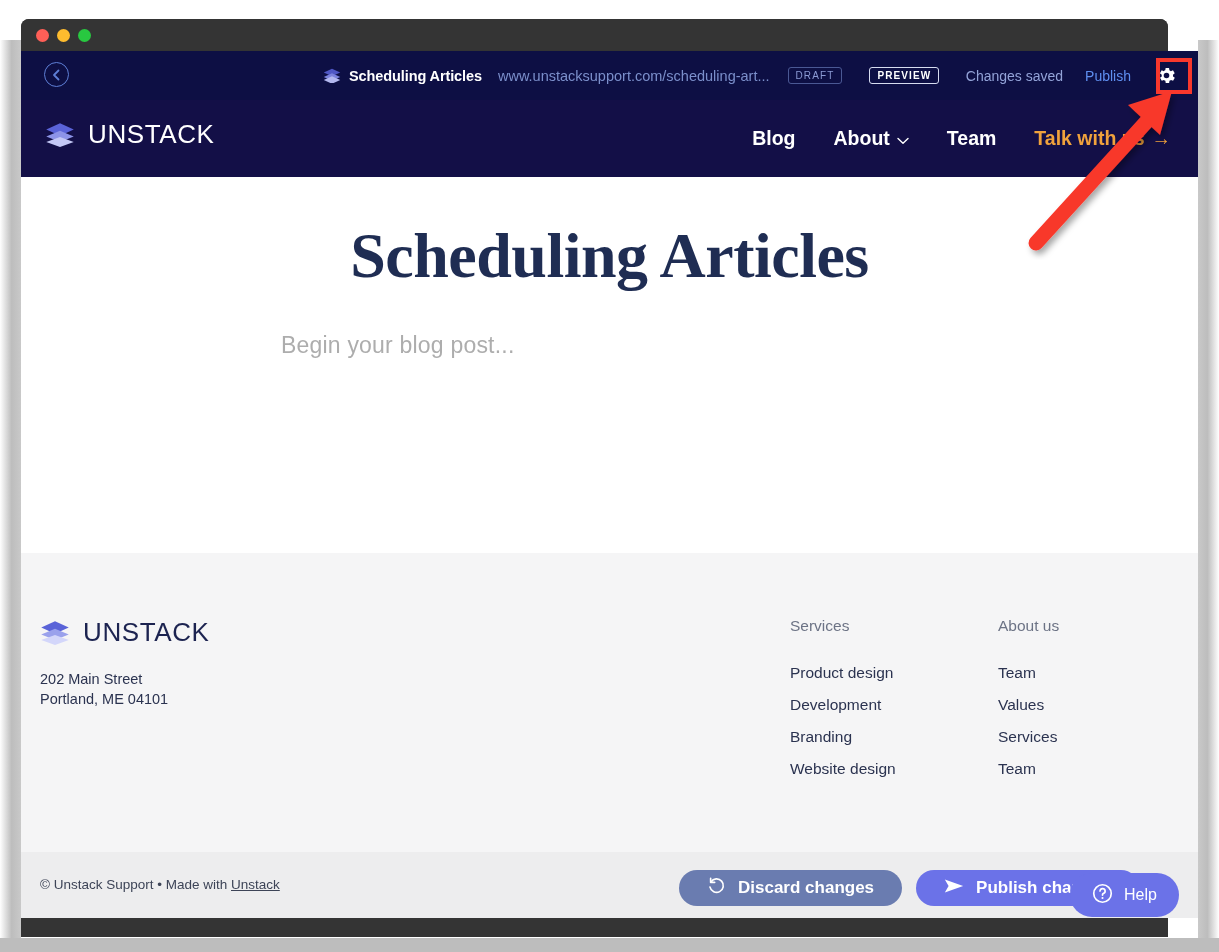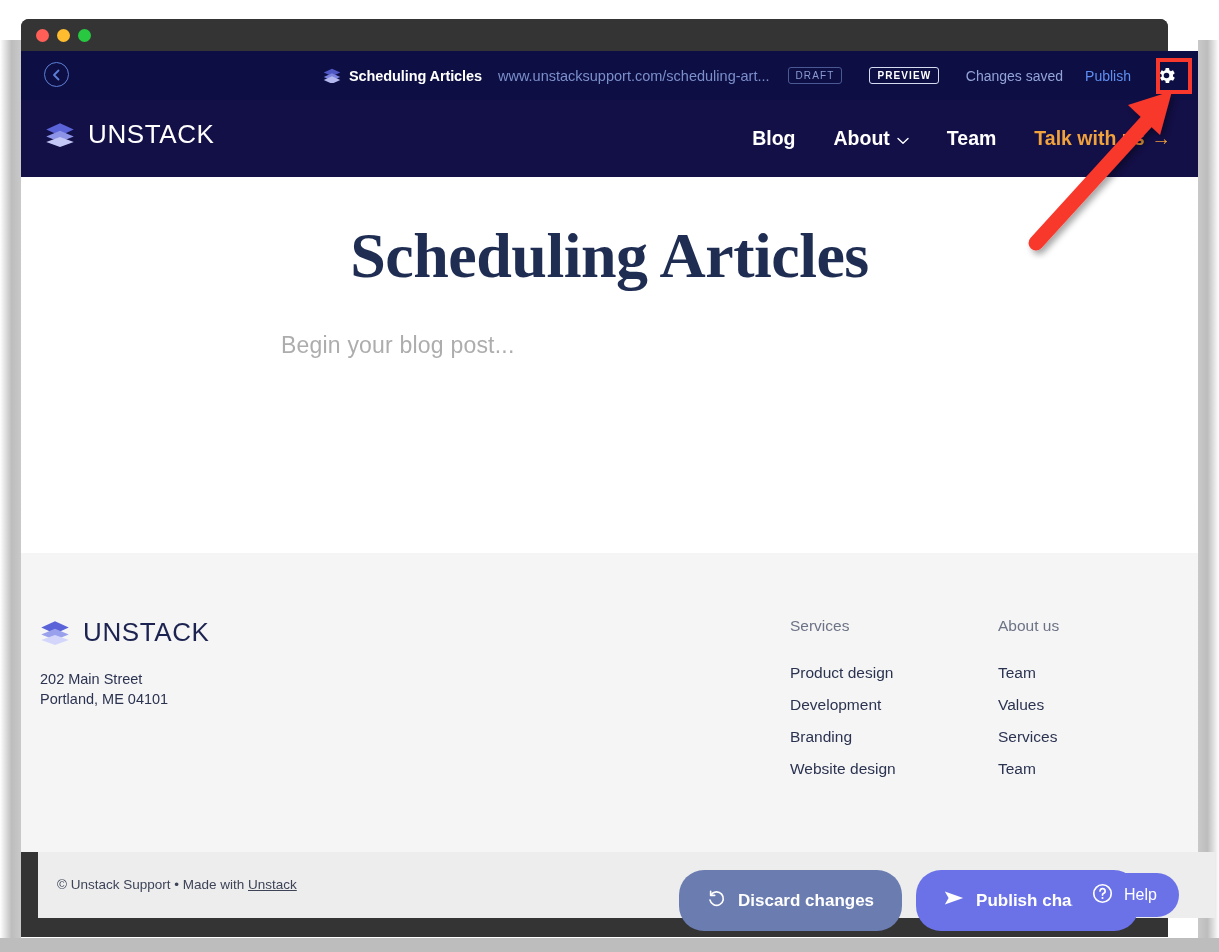--- a/index.html
+++ b/index.html
@@ -172,36 +172,35 @@
     margin-bottom: 14px; cursor: pointer;
   }
   #social-row {
     position: absolute; left: 1035px; top: 861px;
     display: flex; gap: 12px; align-items: center;
   }
   #copyright-bar {
     position: absolute; left: 21px; top: 852px;
     width: 1177px; height: 66px;
     background: #ededee;
-    margin-left: 17px;
   }
   #copyright-text {
     position: absolute; left: 19px; top: 25px;
     color: #3d4457; font-size: 13.5px;
   }
   #copyright-text u { cursor: pointer; }
 
   
   #action-bar {
     position: absolute; left: 679px; top: 870px;
     display: flex; gap: 14px; align-items: center;
   }
   .pill-btn {
     display: flex; align-items: center; gap: 12px;
-    height: 61px; padding: 0 28px;
+    height: 36px; padding: 0 28px;
     border-radius: 25px;
     color: #ffffff; font-size: 17px; font-weight: bold;
     cursor: pointer; border: none;
     font-family: "Liberation Sans", sans-serif;
   }
   #discard-btn { background: #6a7cb0; }
   #publish-btn { background: #6b72e8; }
   #help-btn {
     position: absolute; left: 1070px; top: 873px;
     display: flex; align-items: center; gap: 11px;

